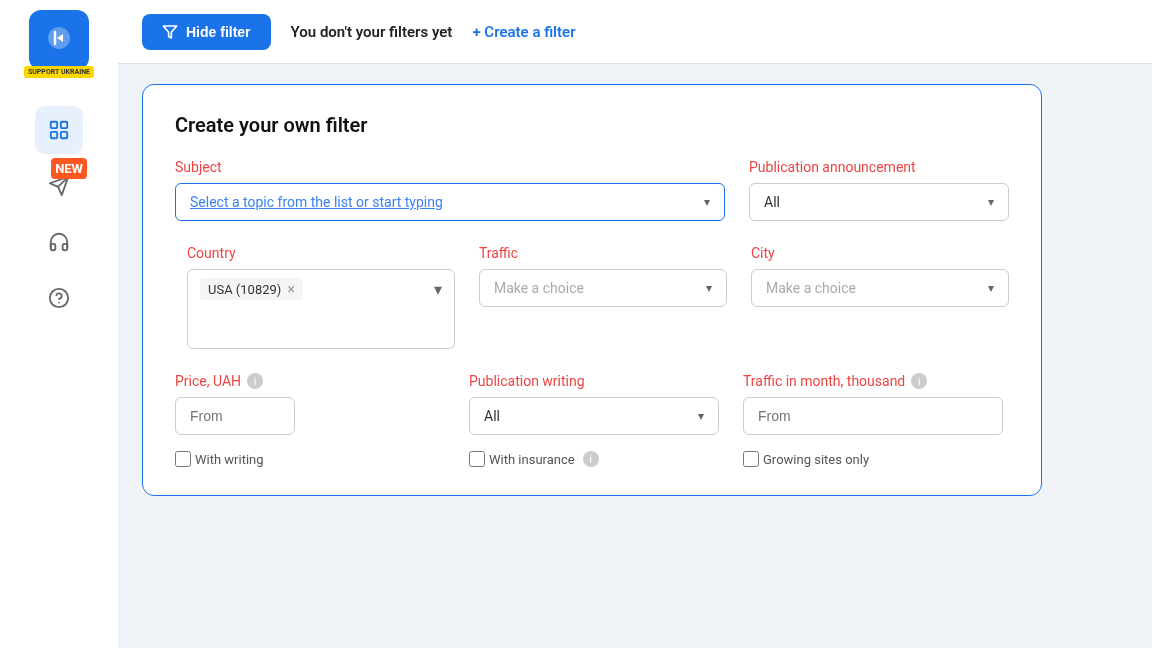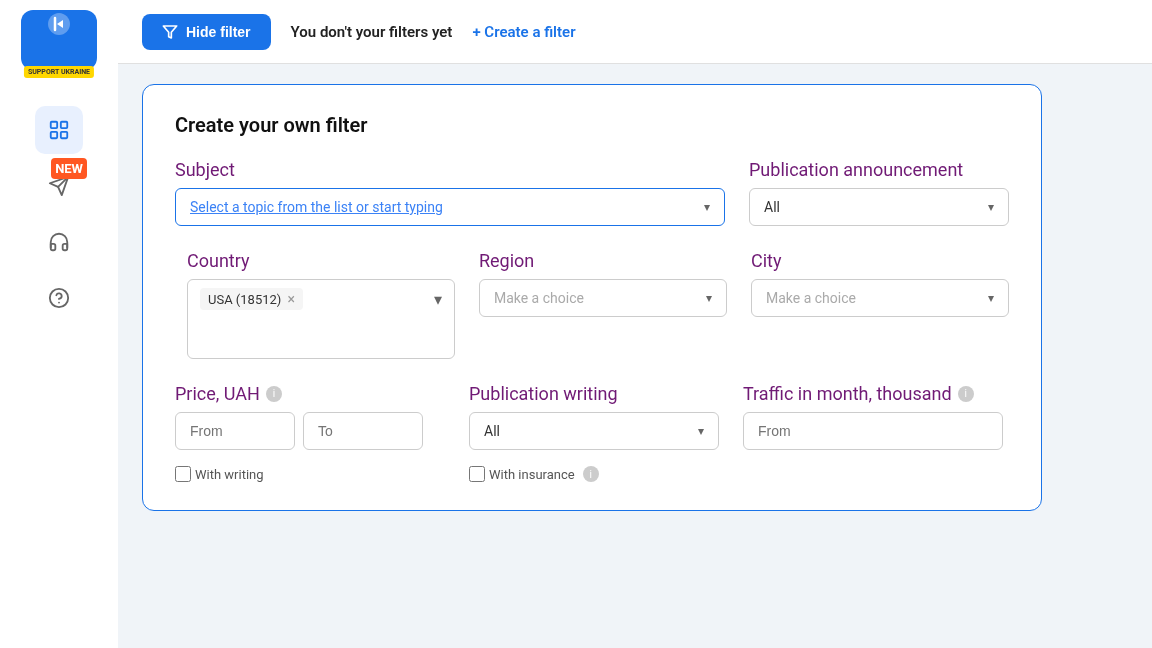--- a/index.html
+++ b/index.html
@@ -19,27 +19,28 @@
       display: flex;
       flex-direction: column;
       align-items: center;
       padding: 10px 0;
       gap: 20px;
       flex-shrink: 0;
       z-index: 10;
     }
 
     .logo-area {
-      width: 76px;
+      width: 60px;
       height: 60px;
       background: #1a73e8;
       border-radius: 12px;
       display: flex;
       flex-direction: column;
       align-items: center;
+      justify-content: center;
       position: relative;
     }
     .logo-icon {
       color: white;
       font-size: 22px;
       font-weight: bold;
     }
     .support-badge {
       position: absolute;
       bottom: -8px;
@@ -180,22 +181,22 @@
     }
 
     .form-group.subject {
       flex: 1;
     }
     .form-group.publication {
       width: 260px;
     }
 
     .form-label {
-      font-size: 18px;
-      color: #701a75;
+      font-size: 14px;
+      color: #ef4444;
       font-weight: 400;
     }
 
     .select-input {
       border: 1.5px solid #1a73e8;
       border-radius: 6px;
       padding: 10px 14px;
       font-size: 14px;
       color: #999;
       background: white;
@@ -429,29 +430,29 @@
         </div>
       </div>
 
 
       <div class="three-col-row">
 
         <div class="form-group country">
           <label class="form-label">Country</label>
           <div class="tag-input">
             <span class="tag">
-              <span>USA (18512)</span>
+              <span>USA (10829)</span>
               <span class="remove">×</span>
             </span>
             <span class="tag-input-chevron">▾</span>
           </div>
         </div>
 
         <div class="form-group region">
-          <label class="form-label">Region</label>
+          <label class="form-label">Traffic</label>
           <div class="select-input bordered-gray">
             <span style="color:#aaa;">Make a choice</span>
             <span class="chevron">▾</span>
           </div>
         </div>
 
         <div class="form-group city">
           <label class="form-label">City</label>
           <div class="select-input bordered-gray">
             <span style="color:#aaa;">Make a choice</span>
@@ -462,21 +463,20 @@
 
       <div class="price-row">
 
         <div class="form-group price">
           <div class="label-with-info">
             <label class="form-label">Price, UAH</label>
             <span class="info-icon">i</span>
           </div>
           <div class="range-inputs">
             <input class="range-input" type="text" placeholder="From" style="">
-            <input class="range-input" type="text" placeholder="To" style="">
           </div>
           <div class="checkbox-row">
             <input type="checkbox" style="">
             <span class="checkbox-label">With writing</span>
           </div>
         </div>
 
         <div class="form-group pub-writing">
           <label class="form-label">Publication writing</label>
           <div class="select-input bordered-gray">
@@ -489,18 +489,22 @@
             <span class="info-icon" style="margin-left:4px;">i</span>
           </div>
         </div>
 
         <div class="form-group traffic">
           <div class="label-with-info">
             <label class="form-label">Traffic in month, thousand</label>
             <span class="info-icon">i</span>
           </div>
           <input class="traffic-input-wrapper" type="text" placeholder="From" style="">
+          <div class="checkbox-row">
+            <input type="checkbox" style="">
+            <span class="checkbox-label">Growing sites only</span>
+          </div>
         </div>
       </div>
 
     </div>
   </div>
 </div>
 
 </body></html>

